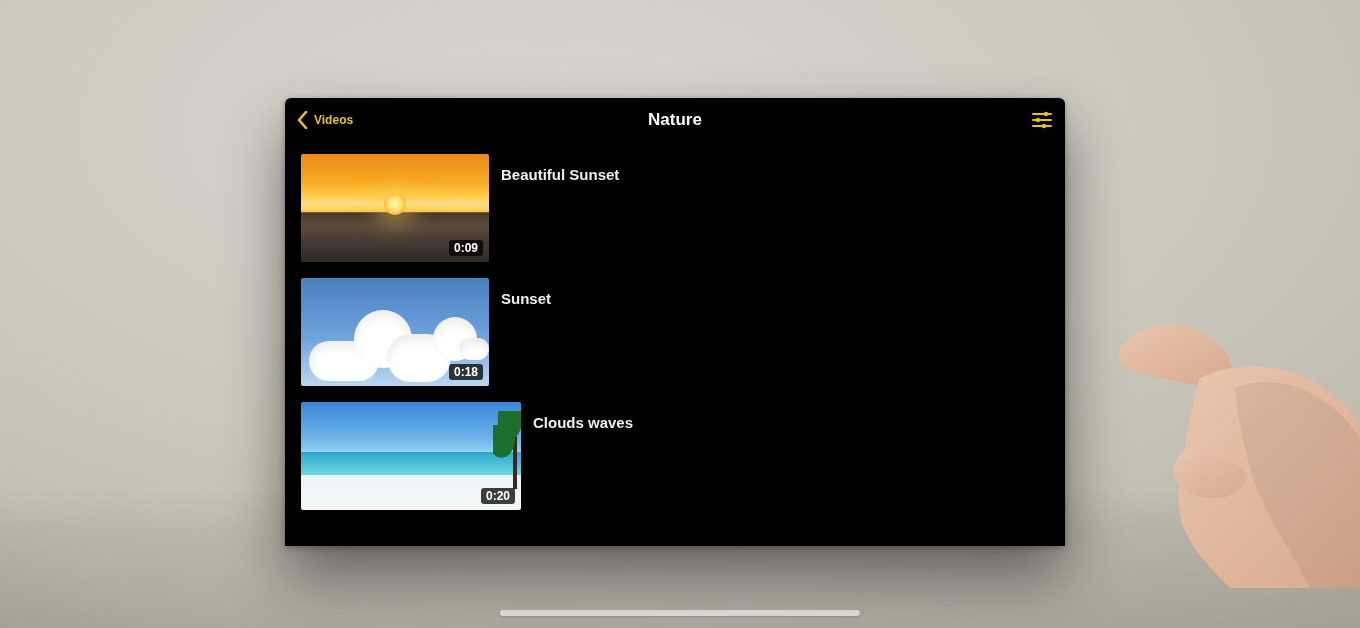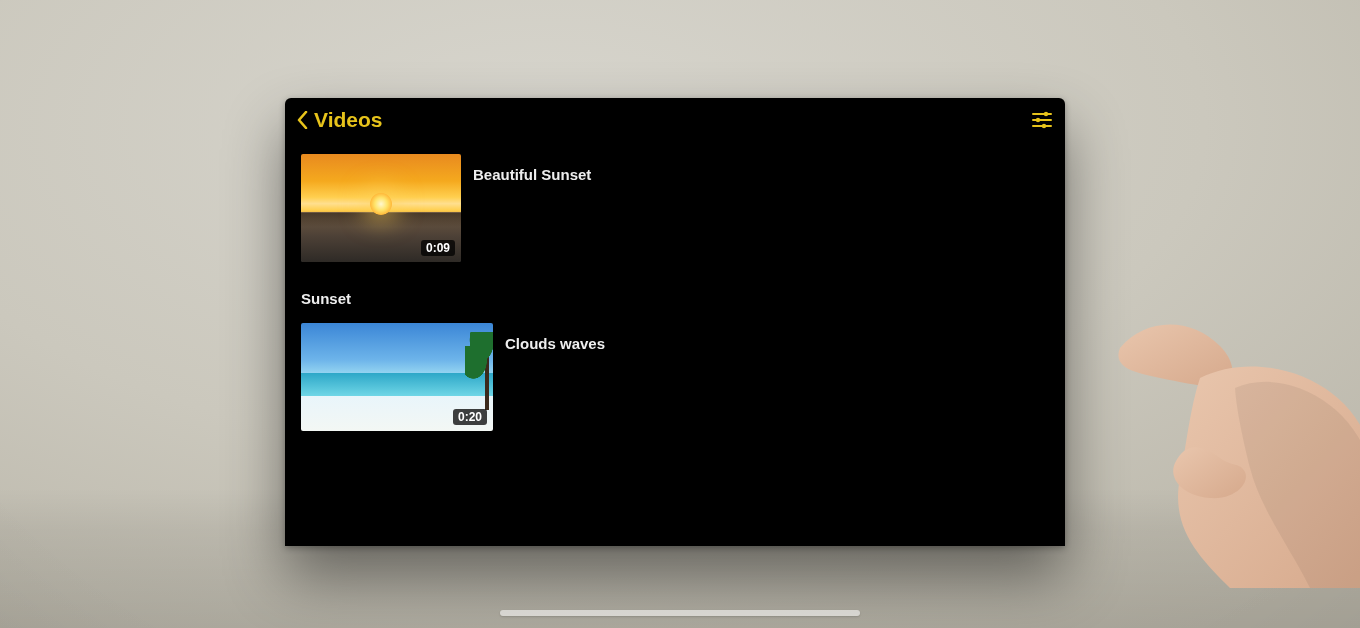--- a/index.html
+++ b/index.html
@@ -17,31 +17,31 @@
     box-shadow:0 1px 2px rgba(0,0,0,0.15);}
 
   
   .panel{position:absolute;left:285px;top:98px;width:780px;height:448px;
     background:#000;border-radius:6px 6px 0 0;color:#fff;
     box-shadow:0 30px 60px rgba(0,0,0,0.45),0 2px 6px rgba(0,0,0,0.3);
     overflow:hidden;}
 
   
   .nav{display:flex;align-items:center;height:44px;padding:0 12px;}
-  .back{display:flex;align-items:center;color:#e7c31b;font-weight:600;font-size:21px;cursor:pointer;}
+  .back{display:flex;align-items:center;color:#e7c31b;font-weight:600;font-size:12px;cursor:pointer;}
   .chev{width:11px;height:18px;margin-right:6px;}
   .spacer{flex:1;}
   .title{position:absolute;left:0;right:0;top:0;height:44px;display:flex;align-items:center;justify-content:center;
     pointer-events:none;font-weight:700;font-size:17px;color:#fff;}
   .filter{width:22px;height:22px;color:#e7c31b;cursor:pointer;}
 
   
   .list{padding:4px 0 0 16px;}
   .row{display:flex;align-items:flex-start;gap:12px;padding:8px 0;}
-  .thumb{position:relative;width:160px;height:108px;border-radius:2px;overflow:hidden;background:#111;}
+  .thumb{position:relative;width:188px;height:108px;border-radius:2px;overflow:hidden;background:#111;}
   .dur{position:absolute;right:6px;bottom:6px;background:rgba(0,0,0,0.75);color:#fff;font-size:12px;
     padding:1px 5px;border-radius:3px;font-weight:600;}
   .vtitle{color:#eee;font-weight:600;font-size:15px;margin-top:12px;}
 
   
   .sunset{background:
     linear-gradient(to bottom,#e88a1f 0%,#f5a91e 25%,#ffcf4f 40%,#ffdf8f 46%,#ffcf4f 52%,#c77420 62%,#5a4a3a 70%,#3b3b3b 100%);
     position:relative;}
   .sunset .sun{position:absolute;left:50%;top:46%;width:22px;height:22px;margin:-11px 0 0 -11px;border-radius:50%;
     background:radial-gradient(circle,#fff7cf 0%,#ffe46b 40%,#ffb93a 70%,rgba(255,185,58,0) 75%);
@@ -74,20 +74,21 @@
   .hand{position:absolute;right:-10px;bottom:40px;width:320px;height:360px;pointer-events:none;}
 </style>
 </head>
 <body>
 
 <div class="room">
   <div class="floor-edge"></div>
   <div class="vignette"></div>
 
   <div class="panel">
+    <div class="title">Nature</div>
     <div class="nav">
       <div class="back">
         <svg class="chev" viewBox="0 0 11 18">
           <polyline points="9,1 2,9 9,17" fill="none" stroke="#e7c31b" stroke-width="2.6" stroke-linecap="round" stroke-linejoin="round"></polyline>
         </svg>
         <span>Videos</span>
       </div>
       <div class="spacer"></div>
       <svg class="filter" viewBox="0 0 22 22">
         <g stroke="#e7c31b" stroke-width="2" stroke-linecap="round">
@@ -109,20 +110,28 @@
         <div class="thumb sunset">
           <div class="sea"></div>
             <div class="hills"></div>
             <div class="sun"></div>
           <div class="dur">0:09</div>
         </div>
         <div class="vtitle">Beautiful Sunset</div>
       </div>
 
       <div class="row">
+        <div class="thumb clouds">
+          <div class="c c1"></div>
+            <div class="c c2"></div>
+            <div class="c c3"></div>
+            <div class="c c4"></div>
+            <div class="c c5"></div>
+          <div class="dur">0:18</div>
+        </div>
         <div class="vtitle">Sunset</div>
       </div>
 
       <div class="row">
         <div class="thumb ocean">
           <div class="sea2"></div>
             <div class="palm"></div>
           <div class="dur">0:20</div>
         </div>
         <div class="vtitle">Clouds waves</div>

